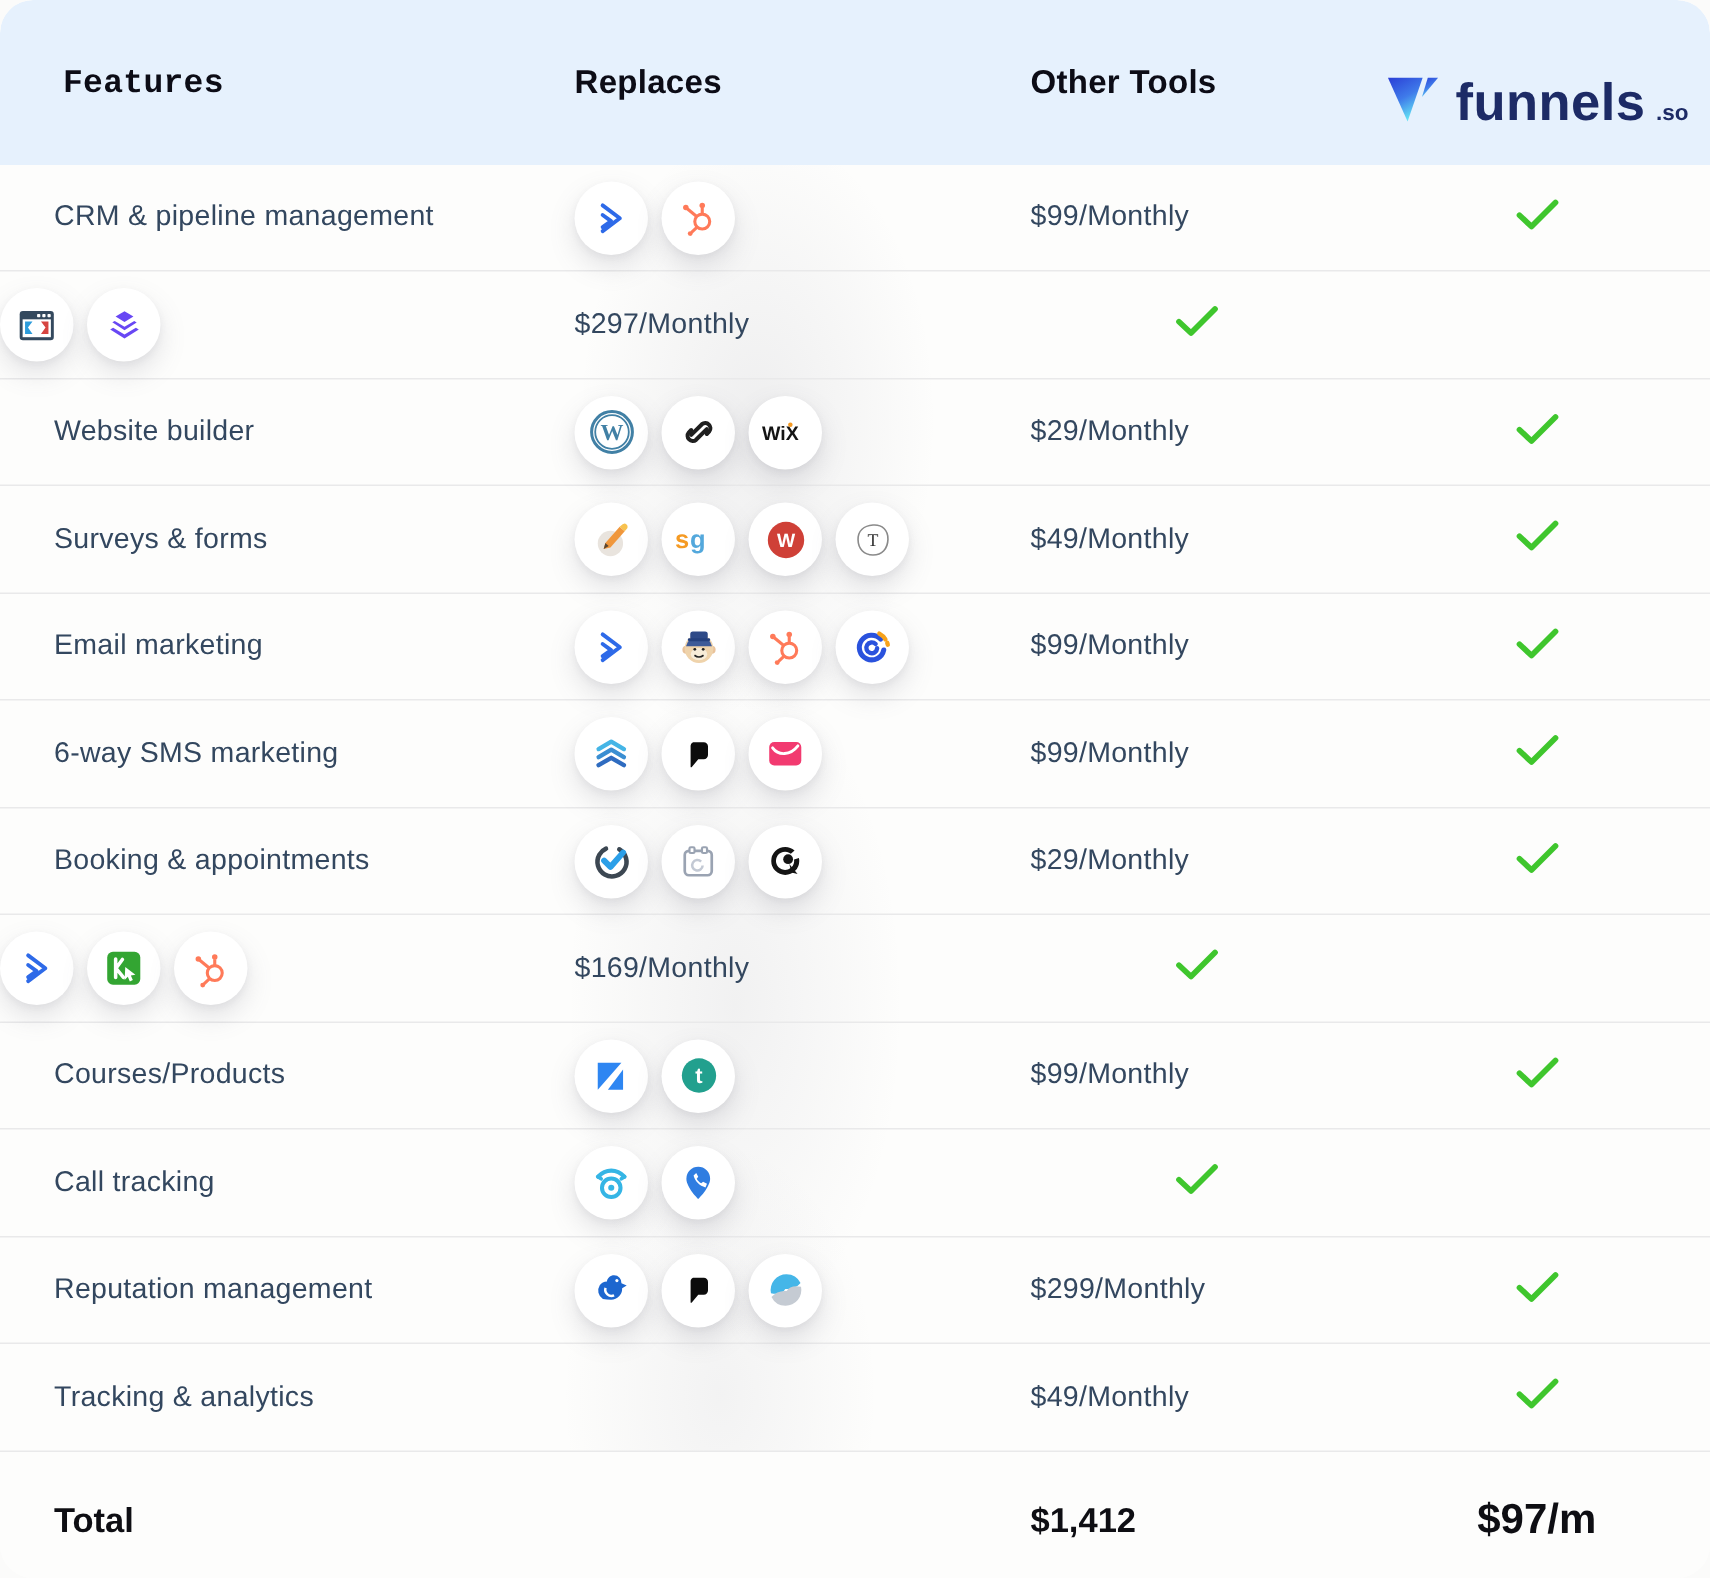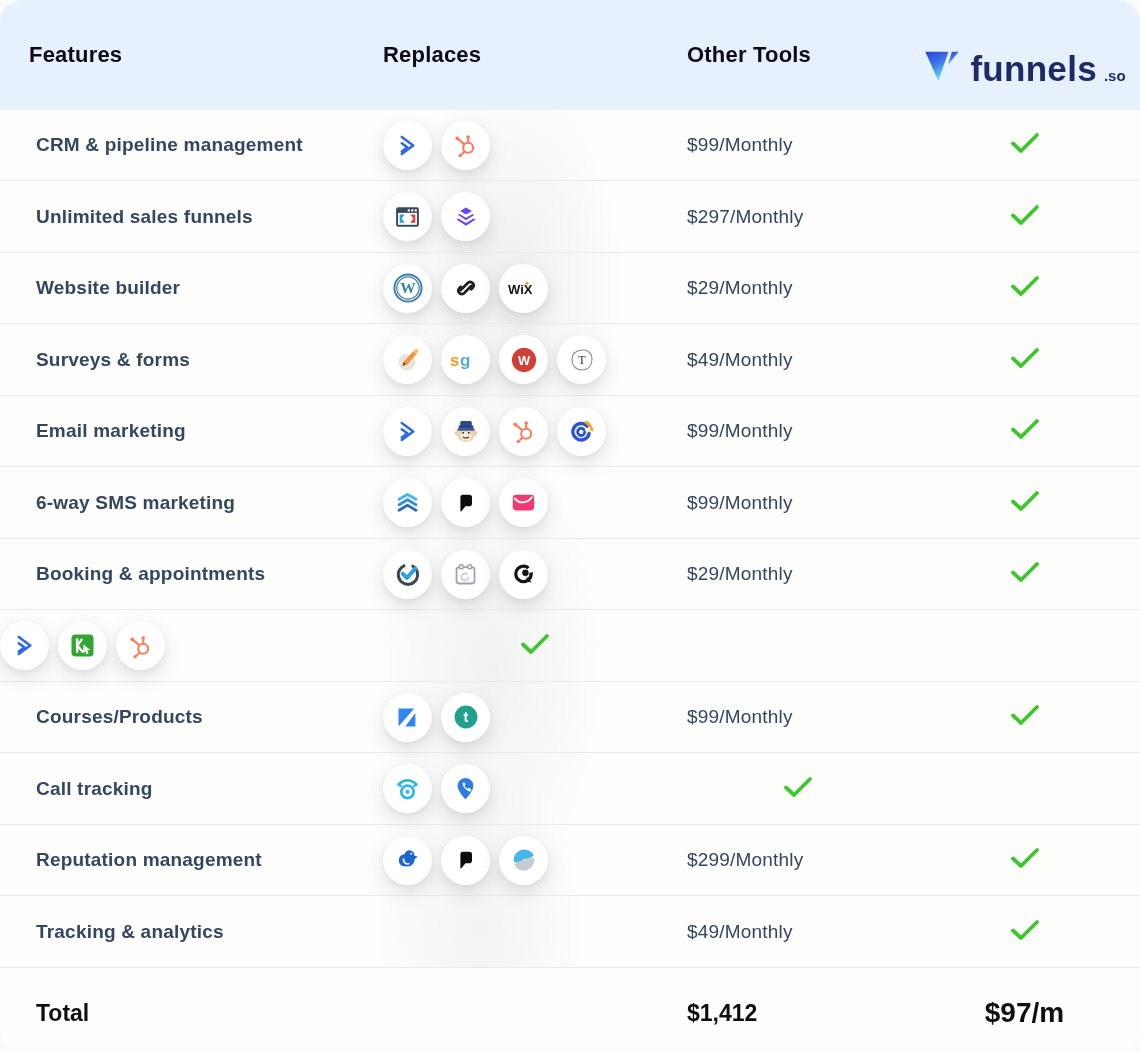--- a/index.html
+++ b/index.html
@@ -11,21 +11,21 @@
   }
   .card{position:relative;width:1140px;height:1052px;background:#fdfdfc;border-radius:22px;overflow:hidden;}
 
   
   .thead{
     display:grid;grid-template-columns:383px 304px 222px 231px;
     height:110px;align-items:center;
     background:#e6f1fd;border-radius:22px 22px 0 0;
   }
   .th{font-size:22px;font-weight:600;color:#0c0c16;letter-spacing:.2px;}
-  .th.features{padding-left:29px;}
+  .th.features{padding-left:42px;font-family:Liberation Mono, monospace;}
   .logo{display:flex;align-items:flex-end;justify-content:center;gap:9px;}
   .logo svg{display:block;margin-bottom:2px;}
   .logo-text{font-size:35px;font-weight:700;color:#1d2b66;letter-spacing:.3px;line-height:1;}
   .logo-suffix{font-size:15px;font-weight:700;color:#1d2b66;line-height:1;padding-bottom:3px;margin-left:-2px;margin-top:43px;}
 
   
   .rows{position:relative;}
   .icons-glow{
     position:absolute;left:330px;top:0;width:340px;height:100%;pointer-events:none;z-index:0;
     background:
@@ -34,21 +34,21 @@
       radial-gradient(ellipse 150px 240px at 150px 820px, rgba(120,120,135,.08), transparent 70%);
   }
   .row{
     position:relative;z-index:1;
     display:grid;grid-template-columns:383px 304px 222px 231px;
     height:70px;align-items:center;
     border-bottom:1px solid #e9e9ea;
     background:transparent;
   }
   .row:nth-child(odd){height:71px;}
-  .cell.feature{padding-left:36px;font-size:19px;font-weight:700;color:#33475f;letter-spacing:.2px;}
+  .cell.feature{padding-left:36px;font-size:19px;font-weight:400;color:#33475f;letter-spacing:.2px;}
   .cell.icons{display:flex;gap:9px;align-items:center;}
   .icon-circle{
     width:49px;height:49px;border-radius:50%;background:#fff;flex:0 0 auto;
     box-shadow:0 8px 18px rgba(105,105,120,.18), 0 2px 5px rgba(105,105,120,.08);
     display:flex;align-items:center;justify-content:center;
   }
   .cell.price{font-size:19px;font-weight:500;color:#33475f;letter-spacing:.2px;}
   .cell.check{display:flex;justify-content:center;align-items:center;}
 
   
@@ -118,21 +118,20 @@
         </div>
     <div class="cell price">$99/Monthly</div>
     <div class="cell check">
           <span><svg width="30" height="22" viewBox="0 0 30 22" fill="none" stroke="#3fc62d" stroke-width="3.8" stroke-linecap="round" stroke-linejoin="round">
               <path d="M3 11.5l8 7.5L27 3"></path>
             </svg></span>
         </div>
   </div>
 
   <div class="row">
-    <div class="cell feature">Unlimited sales funnels</div>
     <div class="cell icons">
           <span class="icon-circle">
             <svg width="27" height="26" viewBox="0 0 24 24">
               <rect x="1.5" y="3" width="21" height="18" rx="2" fill="#34495e"></rect>
               <rect x="12.2" y="4.9" width="2" height="2" rx=".5" fill="#fff"></rect>
               <rect x="15.4" y="4.9" width="2" height="2" rx=".5" fill="#fff"></rect>
               <rect x="18.6" y="4.9" width="2" height="2" rx=".5" fill="#fff"></rect>
               <rect x="3.3" y="8.2" width="17.4" height="11" fill="#fff"></rect>
               <path d="M4.8 9.6h4.6l-2.8 3.7 2.8 3.9H4.8z" fill="#2d9cdb"></path>
               <path d="M19.2 9.6h-4.6l2.8 3.7-2.8 3.9h4.6z" fill="#d64541"></path>
@@ -365,20 +364,21 @@
                 <path d="M11 17.8l-3.6 3.4"></path>
               </g>
               <g fill="#ff7a59">
                 <circle cx="14" cy="4.6" r="1.7"></circle>
                 <circle cx="3.9" cy="5.9" r="1.7"></circle>
                 <circle cx="6.6" cy="21.9" r="1.5"></circle>
               </g>
             </svg>
           </span>
         </div>
+    <div class="cell price">$169/Monthly</div>
     <div class="cell check">
           <span><svg width="30" height="22" viewBox="0 0 30 22" fill="none" stroke="#3fc62d" stroke-width="3.8" stroke-linecap="round" stroke-linejoin="round">
               <path d="M3 11.5l8 7.5L27 3"></path>
             </svg></span>
         </div>
   </div>
 
   <div class="row">
     <div class="cell feature">Courses/Products</div>
     <div class="cell icons">

